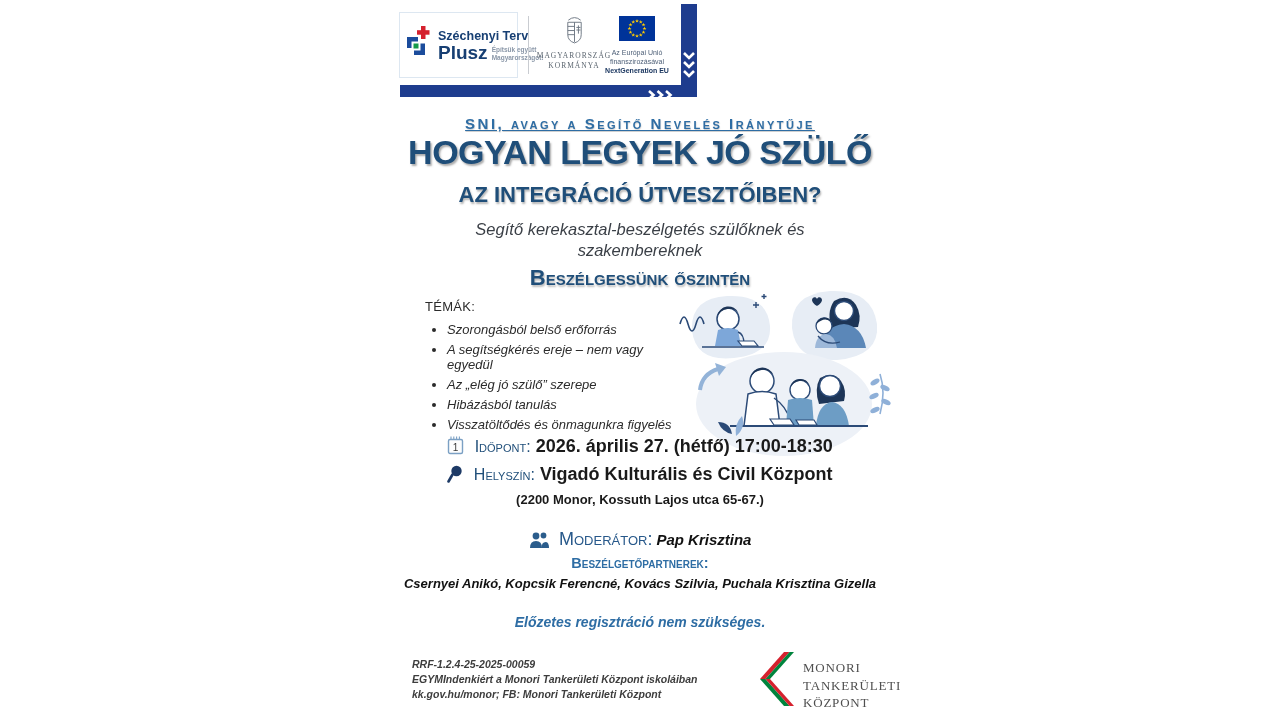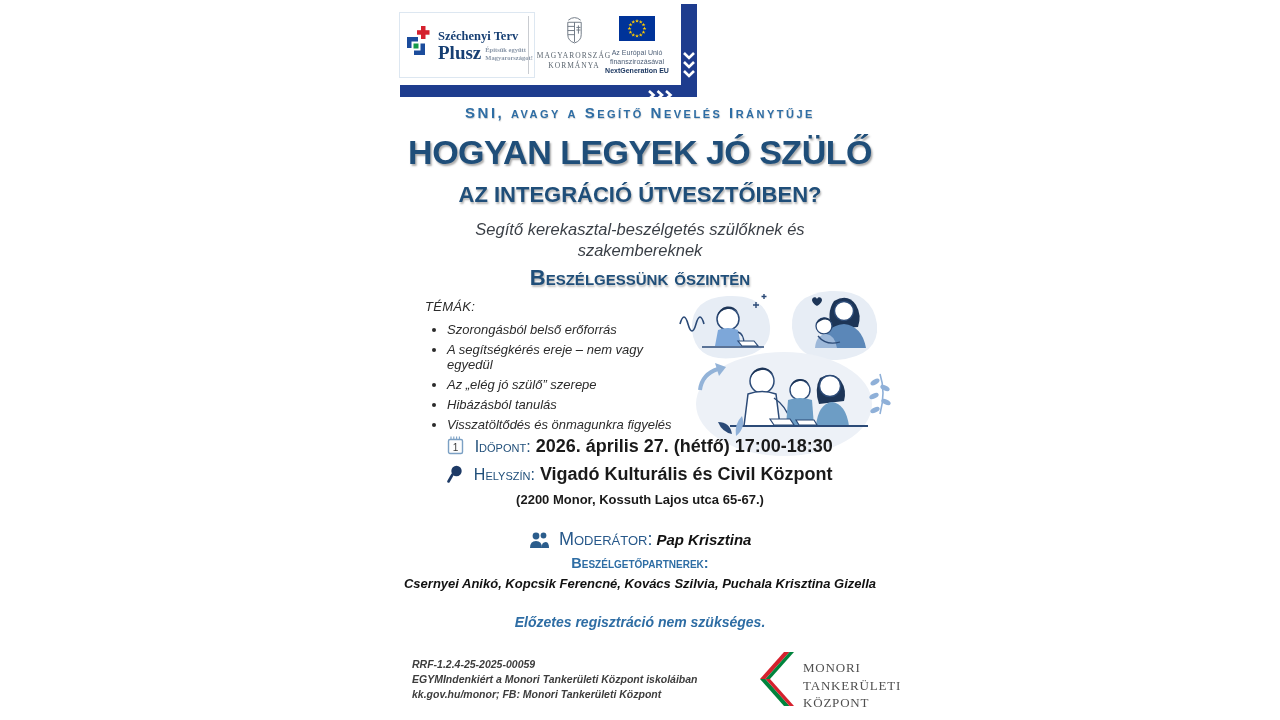--- a/index.html
+++ b/index.html
@@ -1,52 +1,52 @@
 <!DOCTYPE html>
 <html><head>
 <meta charset="utf-8">
 <style>
   html,body{margin:0;padding:0;background:#fff;}
   .page{position:relative;width:1280px;height:720px;background:#ffffff;overflow:hidden;
         font-family:"Liberation Sans",sans-serif;color:#1a1a1a;}
 
   
-  .szechenyi{position:absolute;left:399px;top:12px;width:136px;height:66px;
-             border:1px solid #dde7f1;display:flex;align-items:center;gap:5px;padding:2px 3px;box-sizing:border-box;font-family:Liberation Serif, serif;}
+  .szechenyi{position:absolute;left:399px;top:12px;width:119px;height:66px;
+             border:1px solid #dde7f1;display:flex;align-items:center;gap:5px;padding:2px 3px;box-sizing:border-box;}
   .sz-text{line-height:1.05;}
   .sz-name1{font-weight:bold;color:#173f73;font-size:12.5px;}
   .sz-row{display:flex;align-items:flex-start;gap:4px;}
   .sz-name2{font-weight:bold;color:#173f73;font-size:19px;}
   .sz-tag{font-size:6.5px;color:#8a97a8;font-weight:bold;line-height:1.2;margin-top:3px;}
   .logo-divider{position:absolute;left:528px;top:16px;width:1px;height:58px;background:#c9ccd1;}
   .gov{position:absolute;left:534px;top:14px;width:80px;text-align:center;}
   .gov-text{font-family:"Liberation Serif",serif;font-size:7.5px;letter-spacing:1px;color:#5c6670;line-height:1.35;margin-top:2px;}
   .eu{position:absolute;left:602px;top:16px;width:70px;text-align:center;}
   .eu-text{font-size:7px;color:#4c5e76;line-height:1.3;margin-top:3px;}
   .eu-ng{font-size:7px;color:#16325c;font-weight:bold;line-height:1.3;}
   .bar-v{position:absolute;left:681px;top:4px;width:16px;height:93px;background:#1e3c8e;}
   .bar-h{position:absolute;left:400px;top:85px;width:297px;height:12px;background:#1e3c8e;}
   .chev-down{position:absolute;left:683px;top:52px;}
   .chev-right{position:absolute;left:648px;top:86px;}
 
   
   .centered{position:absolute;left:375px;width:530px;text-align:center;}
-  .kicker{top:104px;font-size:15px;font-weight:bold;font-variant:small-caps;letter-spacing:2.5px;
-          color:#2e6da4;text-shadow:0.5px 1px 1px rgba(120,120,120,.35);}
+  .kicker{top:115px;font-size:15px;font-weight:bold;font-variant:small-caps;letter-spacing:2.5px;
+          color:#2e6da4;text-shadow:0.5px 1px 1px rgba(120,120,120,.35);text-decoration:underline;}
   .main-title{top:133px;font-size:34px;font-weight:bold;color:#1f4e79;letter-spacing:-0.5px;
           text-shadow:1.5px 2px 2px rgba(90,90,90,.5);}
   .subtitle{top:182px;font-size:22px;font-weight:bold;color:#1f4e79;
           text-shadow:1px 1.5px 2px rgba(90,90,90,.45);}
   .lead{top:219px;font-size:16.5px;font-style:italic;color:#3a3f46;line-height:1.25;}
   .highlight{top:265px;font-size:22px;font-weight:bold;font-variant:small-caps;color:#1f4e79;
           text-shadow:1px 1.5px 2px rgba(90,90,90,.4);}
 
   
   .topics{position:absolute;left:425px;top:299px;width:265px;}
-  .topics-label{font-size:13px;font-style:italic;color:#2b2b2b;letter-spacing:.3px;}
+  .topics-label{font-size:13px;color:#2b2b2b;letter-spacing:.3px;}
   .topics ul{margin:9px 0 0 0;padding-left:22px;}
   .topics li{font-size:13px;font-style:italic;color:#2b2b2b;margin-bottom:5px;line-height:1.15;}
 
   .illustration{position:absolute;left:672px;top:286px;}
 
   
   .time-row{top:436px;}
   .venue-row{top:464px;}
   .detail-label{font-variant:small-caps;font-size:16px;color:#1f4e79;margin:0 5px 0 6px;}
   .detail-value{font-size:18px;font-weight:bold;color:#1a1a1a;}

